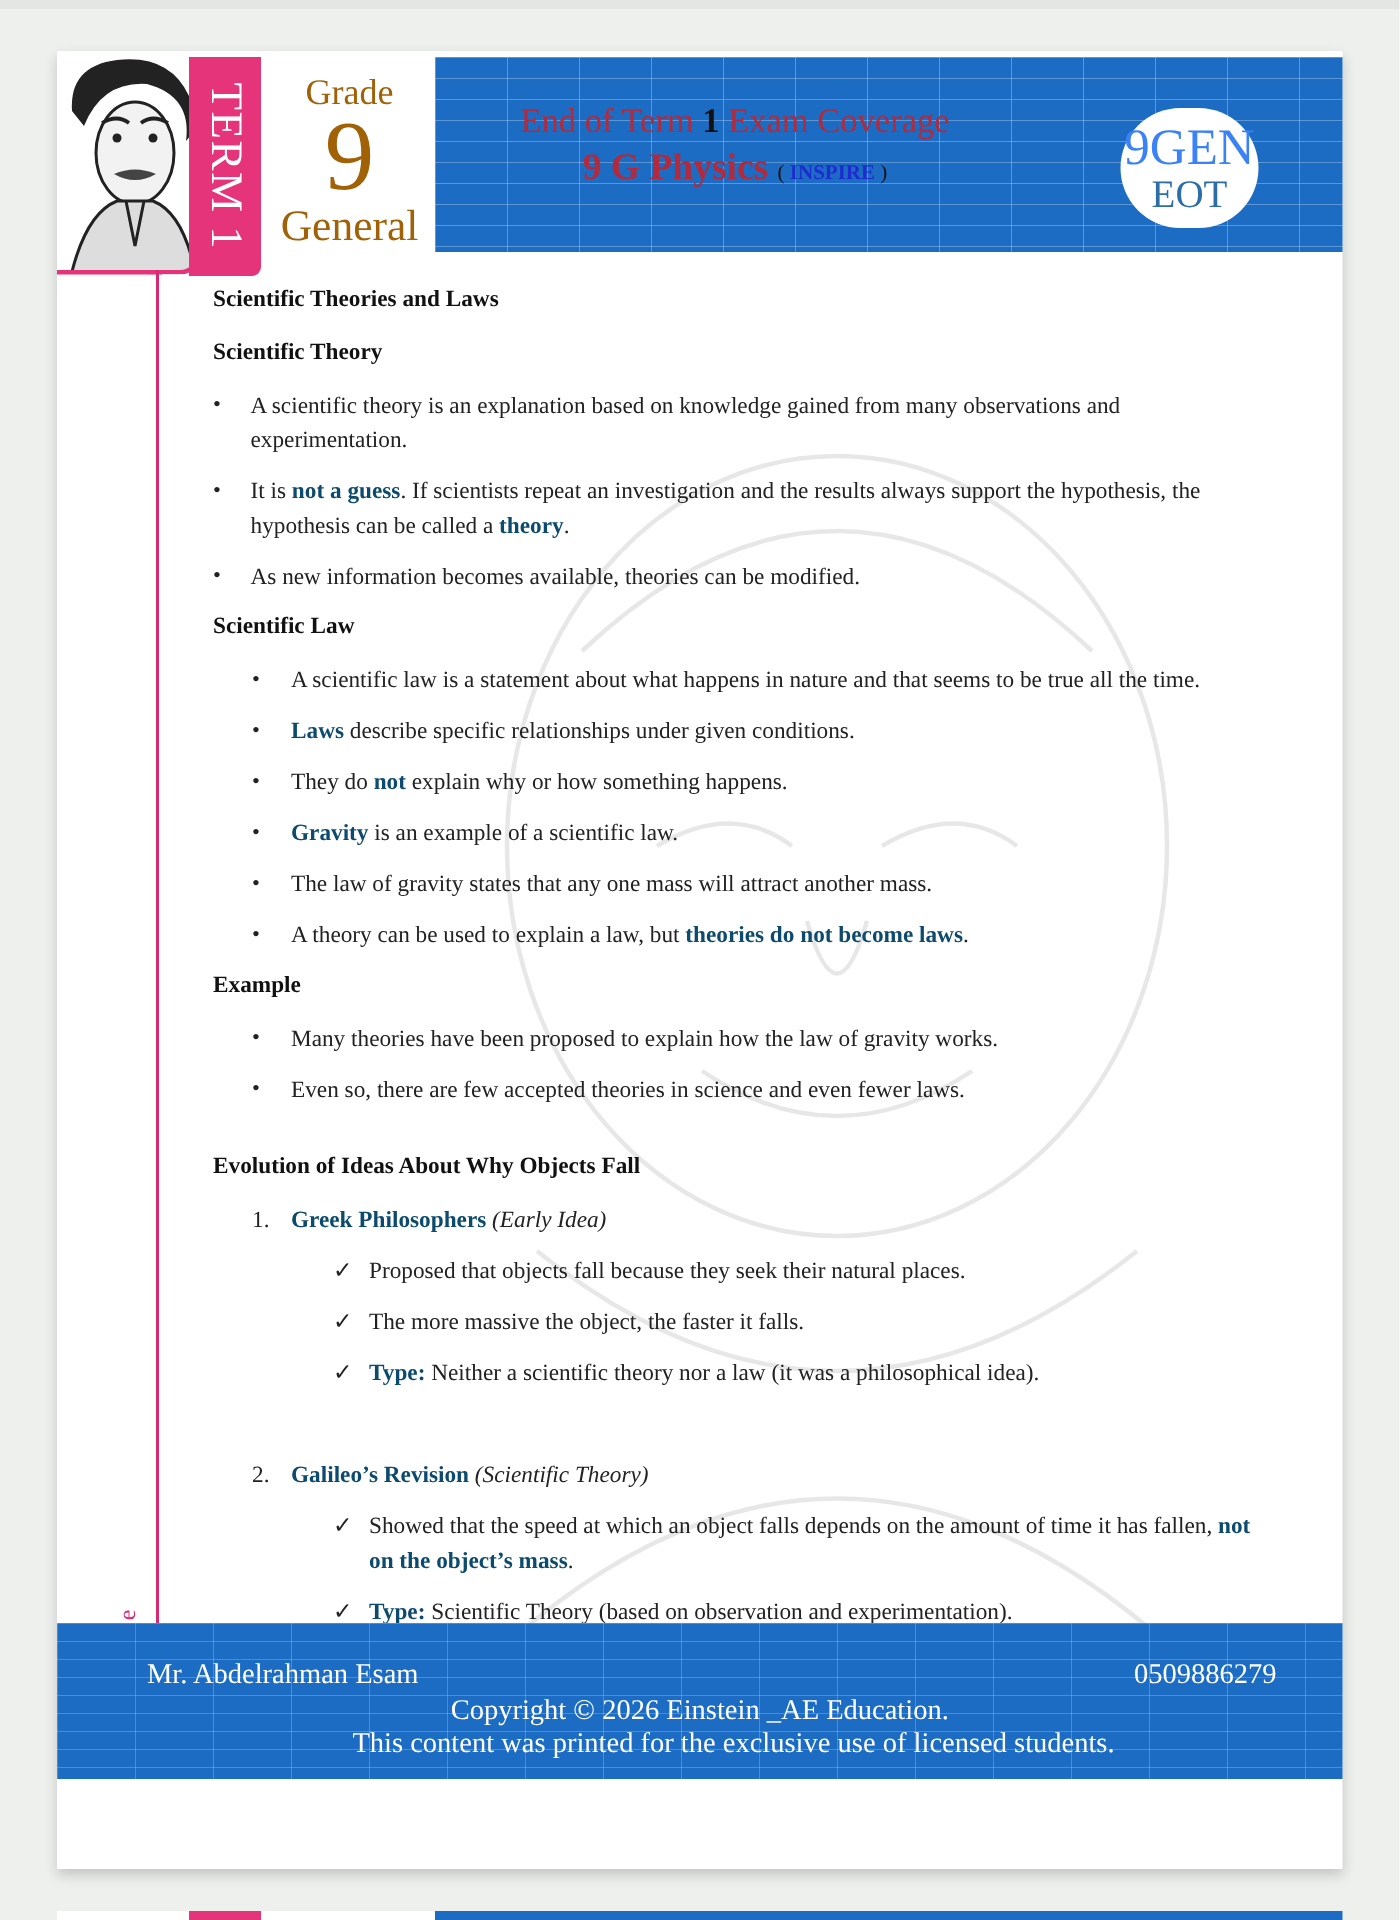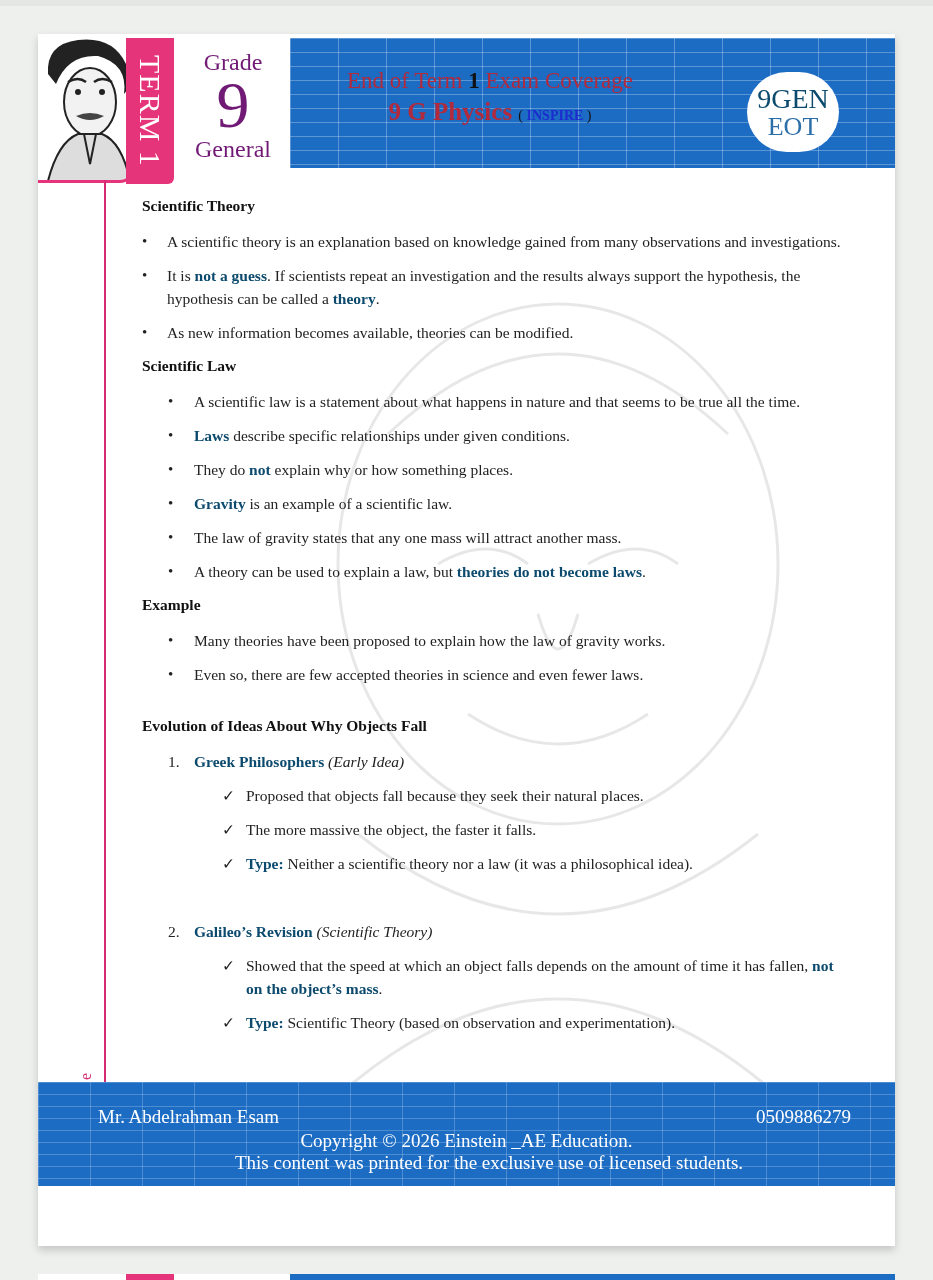--- a/index.html
+++ b/index.html
@@ -49,25 +49,25 @@
       position: absolute; left: 60px; top: 118px; width: 36px; height: 31px;
       border-bottom: 3px solid #e6347a; border-right: 3px solid #e6347a;
       border-radius: 0 0 14px 0;
     }
     .pink-vline {
       position: absolute; left: 66px; top: 146px; width: 2px; height: 960px;
       background: #d62a72;
     }
     .grade-block {
       position: absolute; left: 140px; top: 16px; width: 110px; text-align: center;
-      color: #701a75;
+      color: #a16207;
     }
     .grade-label { font-size: 24px; line-height: 1; }
     .grade-num { font-size: 66px; line-height: 0.95; font-weight: normal; }
-    .grade-type { font-size: 24px; line-height: 1; }
+    .grade-type { font-size: 29px; line-height: 1; }
     .header-banner {
       position: absolute; left: 252px; top: 4px; width: 605px; height: 130px;
       background-color: #1c6cc4;
       background-image:
         linear-gradient(rgba(255,255,255,0.28) 1px, transparent 1px),
         linear-gradient(90deg, rgba(255,255,255,0.28) 1px, transparent 1px);
       background-size: 100% 14px, 48px 100%;
       text-decoration: underline;
     }
     .banner-line1 {
@@ -83,21 +83,21 @@
     .banner-line2 .inspire {
       font-size: 14px; color: #1d2bd0; font-weight: bold;
     }
     .banner-line2 .paren { font-size: 14px; color: #111; font-weight: normal; }
     .badge {
       position: absolute; left: 457px; top: 34px; width: 92px; height: 80px;
       background: #ffffff; border-radius: 40px;
       display: flex; flex-direction: column; align-items: center; justify-content: center;
       line-height: 1.05;
     }
-    .badge-top { font-size: 28px; color: #0c4a6e; text-align: right; }
+    .badge-top { font-size: 34px; color: #3b82f6; text-align: right; }
     .badge-bottom { font-size: 26px; color: #2b6ea8; }
 
     
     .content {
       position: absolute; left: 104px; top: 150px; width: 700px;
       font-size: 15.5px; color: #222; line-height: 23px;
     }
     .h {
       font-weight: bold; color: #111; margin-top: 10px; height: 25px;
     }
@@ -208,32 +208,33 @@
     <div class="banner-line2">
       <span>9 G Physics </span><span class="paren">( </span><span class="inspire">INSPIRE</span><span class="paren"> )</span>
     </div>
     <div class="badge">
       <div class="badge-top">9GEN</div>
       <div class="badge-bottom">EOT</div>
     </div>
   </div>
 
   <div class="content">
+    <div class="h" style="margin-top:4px">Scientific Theories and Laws</div>
     <div class="h">Scientific Theory</div>
     <ul class="bullets">
-      <li>A scientific theory is an explanation based on knowledge gained from many observations and investigations.</li>
+      <li>A scientific theory is an explanation based on knowledge gained from many observations and experimentation.</li>
       <li><span>It is </span><b>not a guess</b><span>. If scientists repeat an investigation and the results always support the hypothesis, the hypothesis can be called a </span><b>theory</b><span>.</span></li>
       <li>As new information becomes available, theories can be modified.</li>
     </ul>
 
     <div class="h">Scientific Law</div>
     <ul class="bullets indent">
       <li>A scientific law is a statement about what happens in nature and that seems to be true all the time.</li>
       <li><b>Laws</b><span> describe specific relationships under given conditions.</span></li>
-      <li><span>They do </span><b>not</b><span> explain why or how something places.</span></li>
+      <li><span>They do </span><b>not</b><span> explain why or how something happens.</span></li>
       <li><b>Gravity</b><span> is an example of a scientific law.</span></li>
       <li>The law of gravity states that any one mass will attract another mass.</li>
       <li><span>A theory can be used to explain a law, but </span><b>theories do not become laws</b><span>.</span></li>
     </ul>
 
     <div class="h">Example</div>
     <ul class="bullets indent">
       <li>Many theories have been proposed to explain how the law of gravity works.</li>
       <li>Even so, there are few accepted theories in science and even fewer laws.</li>
     </ul>

